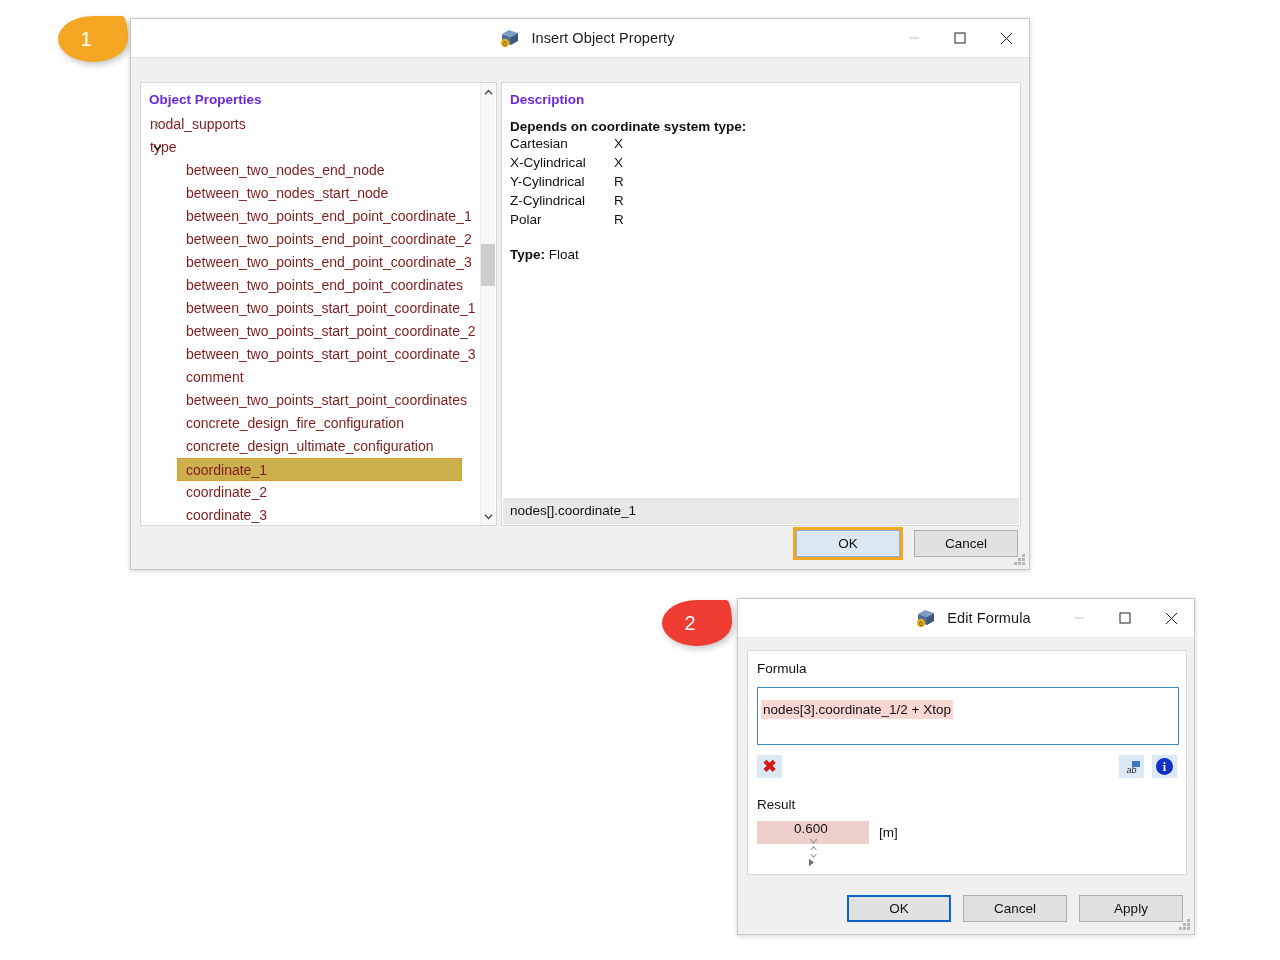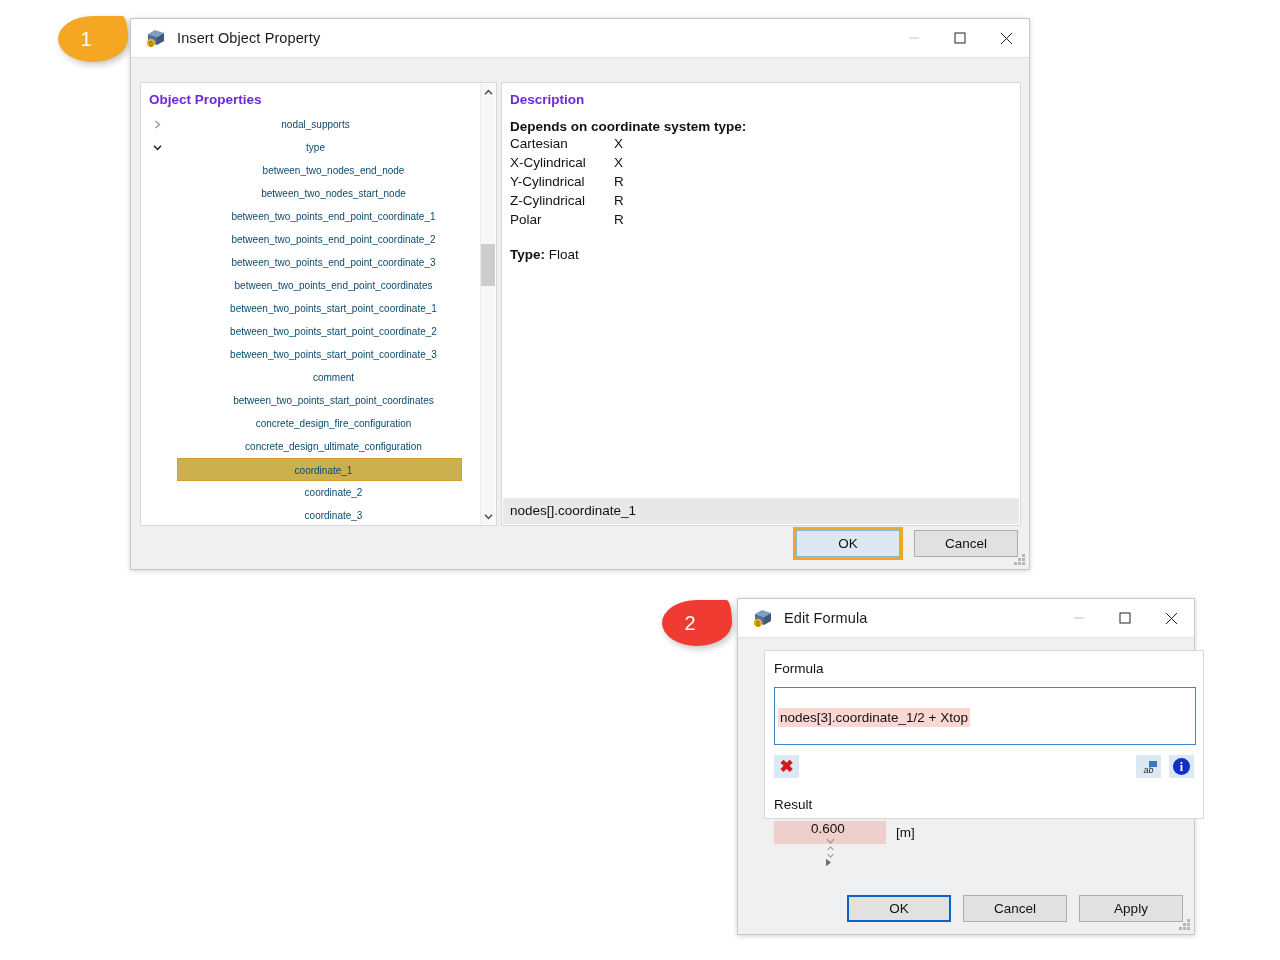--- a/index.html
+++ b/index.html
@@ -26,20 +26,21 @@
     box-shadow: 0 1px 5px rgba(0,0,0,0.18);
     box-sizing: border-box;
   }
   .titlebar {
     height: 38px;
     background: #ffffff;
     display: flex;
     align-items: center;
     position: relative;
     box-sizing: border-box;
+    justify-content: center;
   }
   .title-icon {
     width: 22px;
     height: 20px;
     margin-left: 14px;
     margin-right: 10px;
     position: relative;
     flex: none;
   }
   .title-text {
@@ -112,27 +113,26 @@
     position: absolute;
     left: 1px;
     right: 15px;
     top: 30px;
     bottom: 1px;
     overflow: hidden;
   }
   .tree-row {
     height: 23px;
     line-height: 23px;
-    font-size: 10px;
-    color: #0c4a6e;
+    font-size: 14px;
+    color: #7f1d1d;
     white-space: nowrap;
     padding-left: 8px;
     box-sizing: border-box;
     position: relative;
-    text-align: center;
   }
   .tree-row.level2 { padding-left: 44px; }
   .tree-row .chev {
     position: absolute;
     left: 8px;
     top: 0;
     width: 14px;
     height: 23px;
     display: flex;
     align-items: center;
@@ -277,40 +277,40 @@
   }
   #dlg-formula .body {
     position: absolute;
     left: 0; right: 0;
     top: 38px;
     bottom: 0;
     background: #f0f0f0;
     border-top: 1px solid #e4e4e4;
   }
   #panel-formula {
-    left: 26px;
+    left: 9px;
     top: 12px;
     width: 440px;
-    height: 169px;
+    height: 225px;
   }
   .fld-label {
     font-size: 13.5px;
     color: #111;
     margin: 10px 0 5px 9px;
   }
   .formula-box {
     position: absolute;
     left: 9px;
     top: 36px;
     width: 422px;
     height: 58px;
     border: 1px solid #3f87c4;
     background: #ffffff;
     box-sizing: border-box;
-    padding: 20px 3px;
+    padding: 12px 3px;
     text-decoration: underline;
   }
   .formula-text {
     display: inline-block;
     background: #fbd7d3;
     font-size: 13.5px;
     color: #111;
     padding: 1px 2px;
     line-height: 17px;
   }

